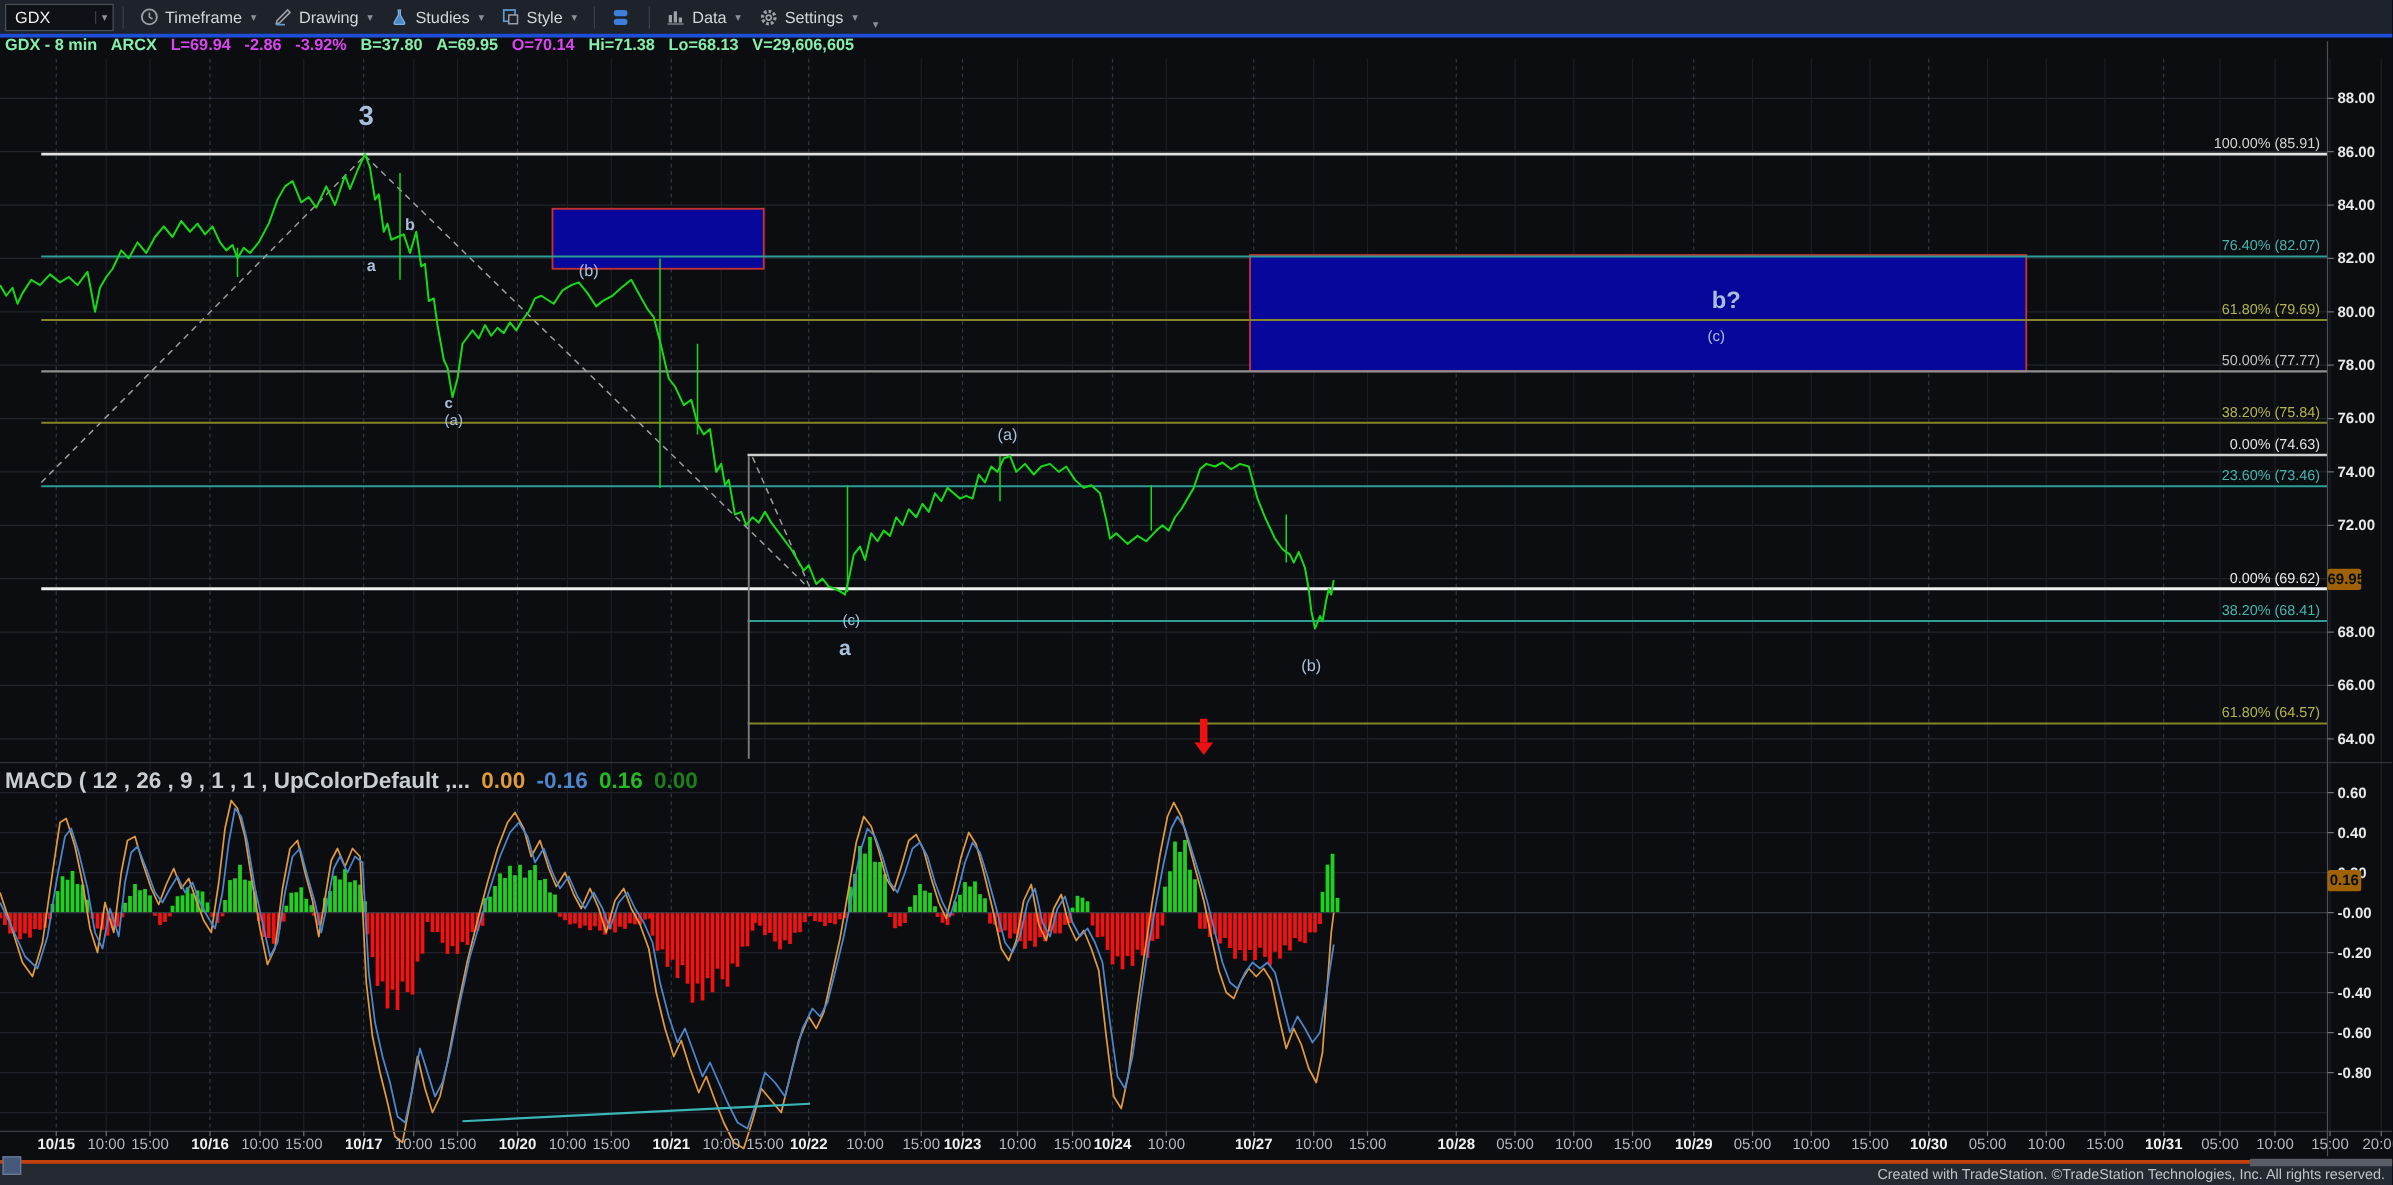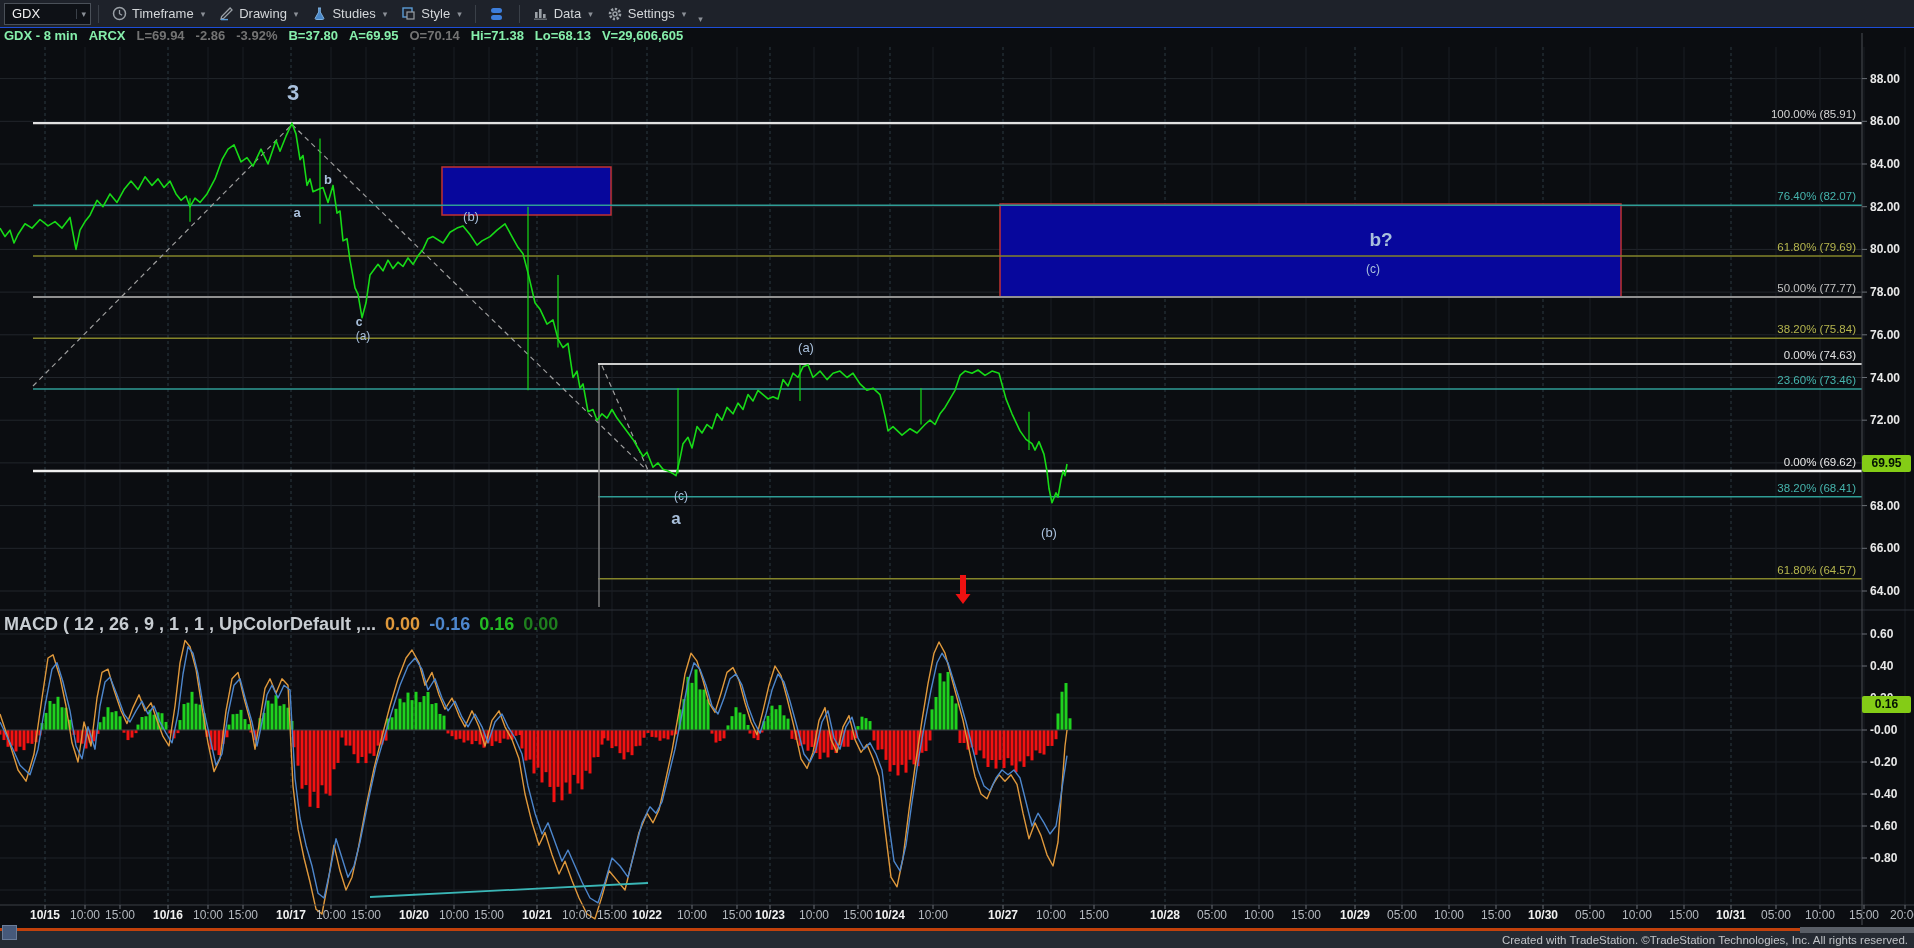--- a/index.html
+++ b/index.html
@@ -1,38 +1,38 @@
 <!DOCTYPE html>
 <html><head>
 <meta charset="utf-8">
 <style>
   html,body{margin:0;padding:0;background:#0b0d11;}
   #app{position:relative;width:1914px;height:948px;overflow:hidden;background:#0b0d11;
        font-family:"Liberation Sans",sans-serif;}
   
   #toolbar{position:absolute;left:0;top:0;width:1914px;height:27px;background:#1e222a;
-           border-bottom:1px solid #1d4ed8;display:flex;align-items:center;gap:2px;z-index:5;}
+           border-bottom:3px solid #1d4ed8;display:flex;align-items:center;gap:2px;z-index:5;}
   .tb-sep{width:1px;height:18px;background:#3a4048;margin:0 5px;}
   .tb-item{display:flex;align-items:center;gap:5px;color:#d4d7da;font-size:13px;
            padding:0 6px;height:16px;cursor:default;}
   .tb-caret{color:#8b9097;font-size:9px;margin-left:2px;}
   #symbol-combo{display:flex;align-items:center;justify-content:space-between;width:74px;height:20px;
                 margin-left:4px;background:#0e1116;border:1px solid #4a5058;color:#f0f0f0;
                 font-size:13px;padding:0 4px 0 7px;}
   #symbol-combo .tb-caret{border-left:1px solid #3a4048;padding-left:4px;}
   .tb-icon{display:inline-block;line-height:0;}
   #overflow-caret{color:#8b9097;font-size:9px;margin-top:10px;margin-left:4px;}
   
   #quote-bar{position:absolute;left:4px;top:28px;display:flex;gap:11px;z-index:4;
              font-size:13px;font-weight:bold;white-space:nowrap;}
-  .q-w{color:#86efac;} .q-r{color:#737373;text-align:center;}
+  .q-w{color:#86efac;} .q-r{color:#d946ef;text-align:center;}
   
   #chart-svg{position:absolute;left:0;top:0;z-index:1;}
   
-  .axis-tag{position:absolute;left:1862px;width:49px;height:17px;background:#84cc16;
+  .axis-tag{position:absolute;left:1862px;width:27px;height:17px;background:#a16207;
             color:#031003;font-size:12px;font-weight:bold;text-align:center;line-height:17px;
             border-radius:2px;z-index:3;}
   
   #macd-label{position:absolute;left:4px;top:614px;font-size:18px;font-weight:bold;z-index:3;
               color:#c8cdd2;white-space:nowrap;}
   #macd-label span{margin-left:9px;}
   .mv1{color:#e0993c;} .mv2{color:#4d86cc;} .mv3{color:#23bb23;} .mv4{color:#1e7e1e;}
   
   #status-bar{position:absolute;left:0;top:928px;width:1914px;height:20px;background:#252a32;
               border-top:3px solid #c2410c;z-index:5;}

